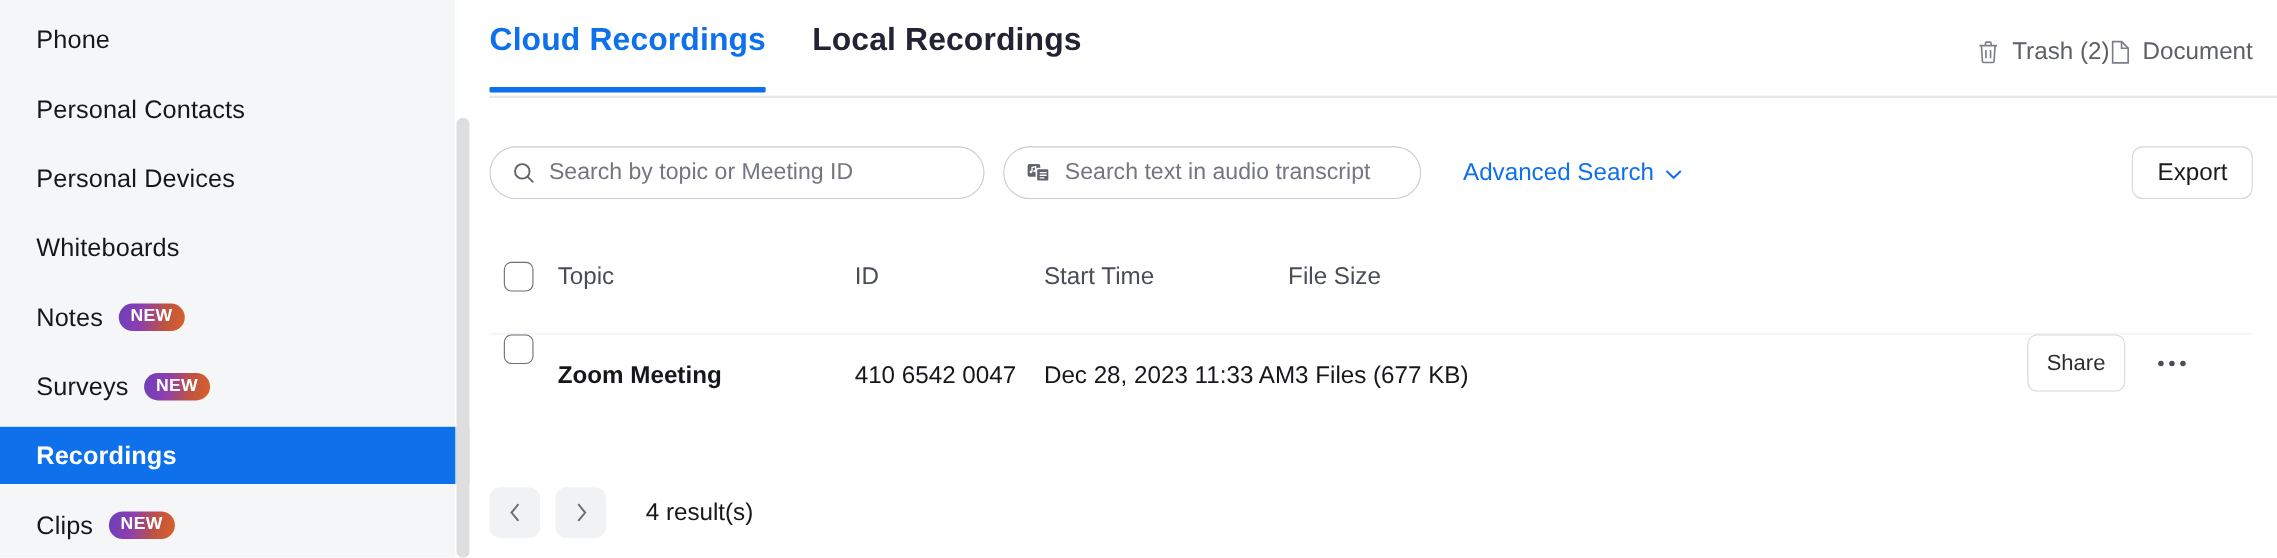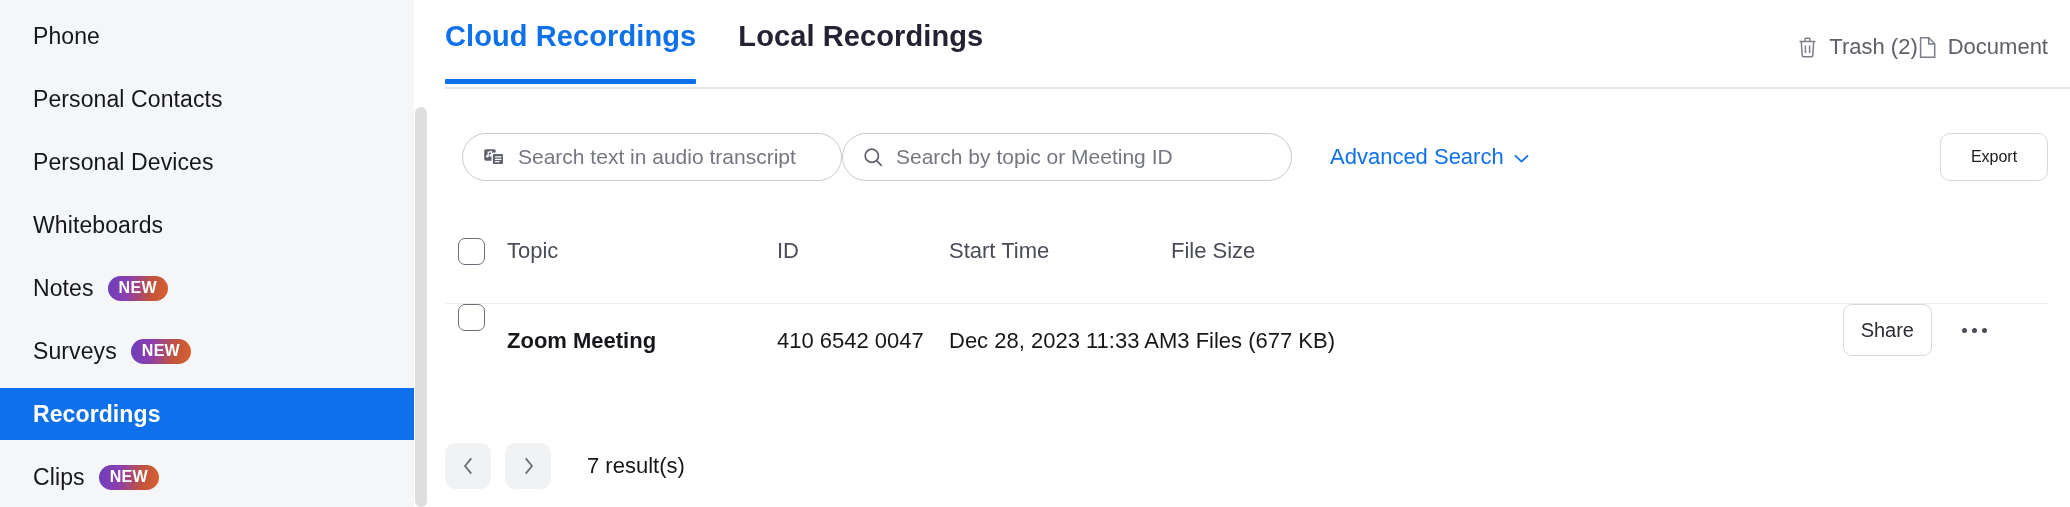--- a/index.html
+++ b/index.html
@@ -193,21 +193,21 @@
     white-space: nowrap;
   }
   .export-btn {
     margin-left: auto;
     height: 48px;
     min-width: 108px;
     padding: 0 22px;
     border: 1px solid #d6d8dc;
     border-radius: 10px;
     background: #ffffff;
-    font-size: 16px;
+    font-size: 22px;
     color: #1a1a1a;
     font-family: "Liberation Sans", sans-serif;
     cursor: pointer;
     display: flex;
     align-items: center;
     justify-content: center;
   }
 
   
   .table {
@@ -358,42 +358,42 @@
               <path d="M2.6 1.8h8.1l6 6v13.4H2.6z"></path>
               <path d="M10.7 1.8v6.1h6"></path>
             </svg>
           </span>
           <span>Document</span>
         </div>
       </div>
     </div>
 
     <div class="search-row">
+      <div class="search-box topic">
+        <span class="s-icon">
+          <svg width="21" height="21" viewBox="0 0 21 21" fill="none" stroke="#60636c" stroke-width="1.7">
+            <circle cx="8.8" cy="8.8" r="6.6"></circle>
+            <path d="M13.6 13.6l5.2 5.2"></path>
+          </svg>
+        </span>
+        <span class="s-text">Search by topic or Meeting ID</span>
+      </div>
+
       <div class="search-box transcript">
         <span class="s-icon">
           <svg width="23" height="22" viewBox="0 0 23 22" fill="none">
             <rect x="1.2" y="3.2" width="11.5" height="11.5" rx="1.6" fill="#60636c"></rect>
             <rect x="9.2" y="7.2" width="11.5" height="11.5" rx="1.6" fill="#60636c" stroke="#ffffff" stroke-width="1.4"></rect>
             <path d="M12.6 10.9h5.4M12.6 13.3h5.4M12.6 15.7h3.4" stroke="#ffffff" stroke-width="1.3" stroke-linecap="round"></path>
             <path d="M5.2 10.2V6.3l3.3-.8v3.9" stroke="#ffffff" stroke-width="1.2" fill="none"></path>
             <circle cx="4.3" cy="10.3" r="1.2" fill="#ffffff"></circle>
             <circle cx="7.6" cy="9.5" r="1.2" fill="#ffffff"></circle>
           </svg>
         </span>
         <span class="s-text">Search text in audio transcript</span>
-      </div>
-
-      <div class="search-box topic">
-        <span class="s-icon">
-          <svg width="21" height="21" viewBox="0 0 21 21" fill="none" stroke="#60636c" stroke-width="1.7">
-            <circle cx="8.8" cy="8.8" r="6.6"></circle>
-            <path d="M13.6 13.6l5.2 5.2"></path>
-          </svg>
-        </span>
-        <span class="s-text">Search by topic or Meeting ID</span>
       </div>
 
       <div class="adv-search">
         <span>Advanced Search</span>
         <span>
           <svg width="17" height="11" viewBox="0 0 17 11" fill="none" stroke="#0e71eb" stroke-width="1.8">
             <path d="M2 2.4l6.5 6.2L15 2.4"></path>
           </svg>
         </span>
       </div>
@@ -436,17 +436,17 @@
           </svg>
         </span>
       </button>
       <button class="pg-btn">
         <span>
           <svg width="13" height="20" viewBox="0 0 13 20" fill="none" stroke="#6b6e78" stroke-width="1.8">
             <path d="M3.7 2.4L10 10l-6.3 7.6"></path>
           </svg>
         </span>
       </button>
-      <span class="pg-count">7 result(s)</span>
+      <span class="pg-count">4 result(s)</span>
     </div>
 
   </section>
 </div>
 
 </body></html>

